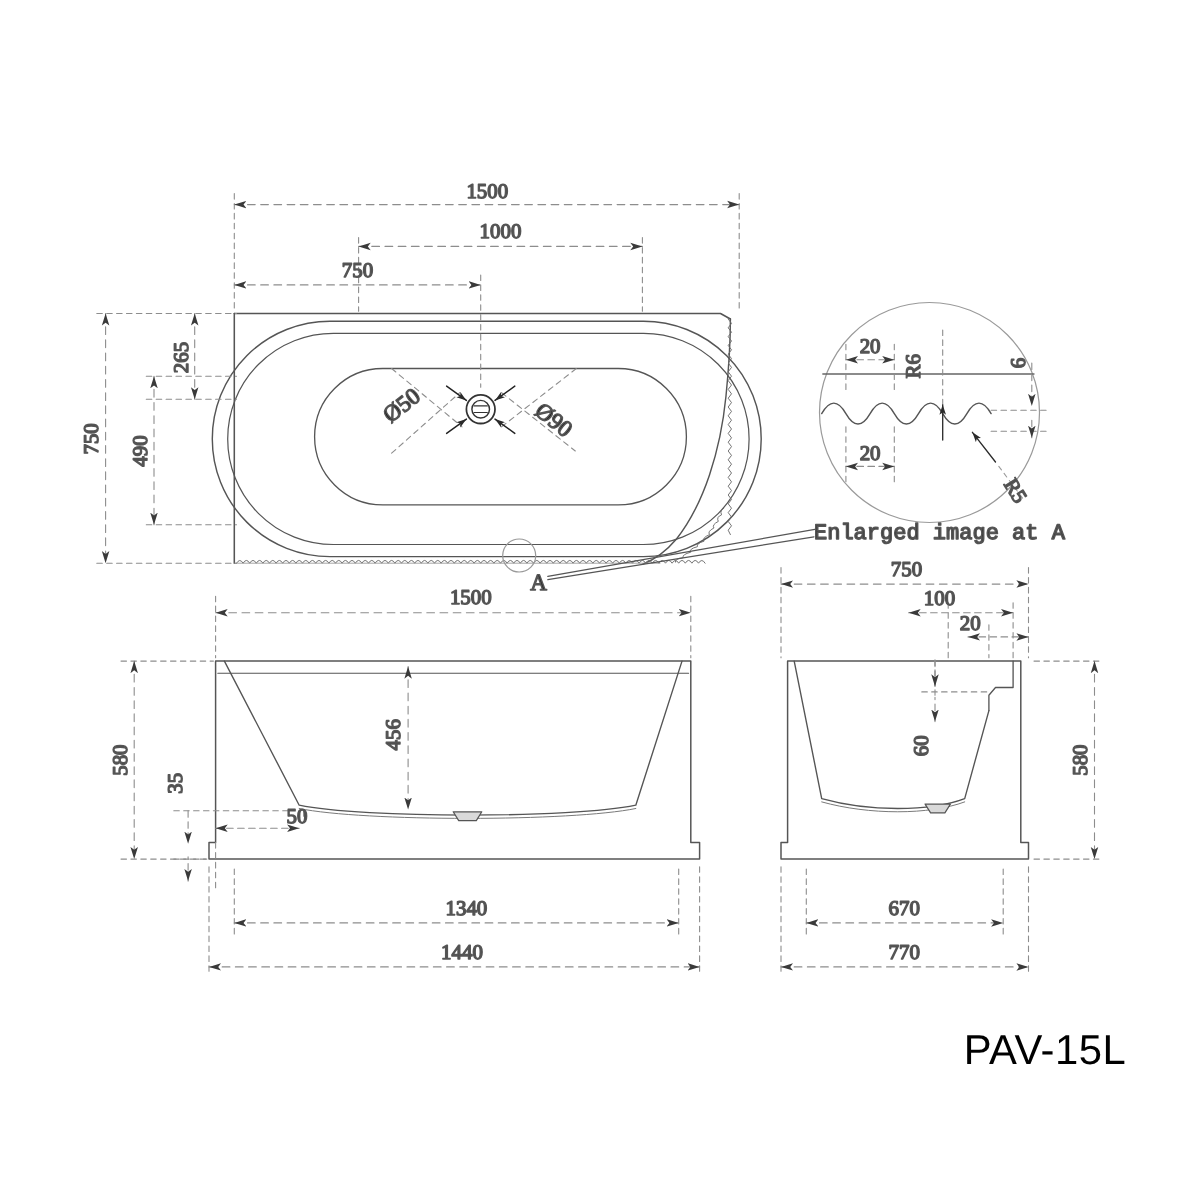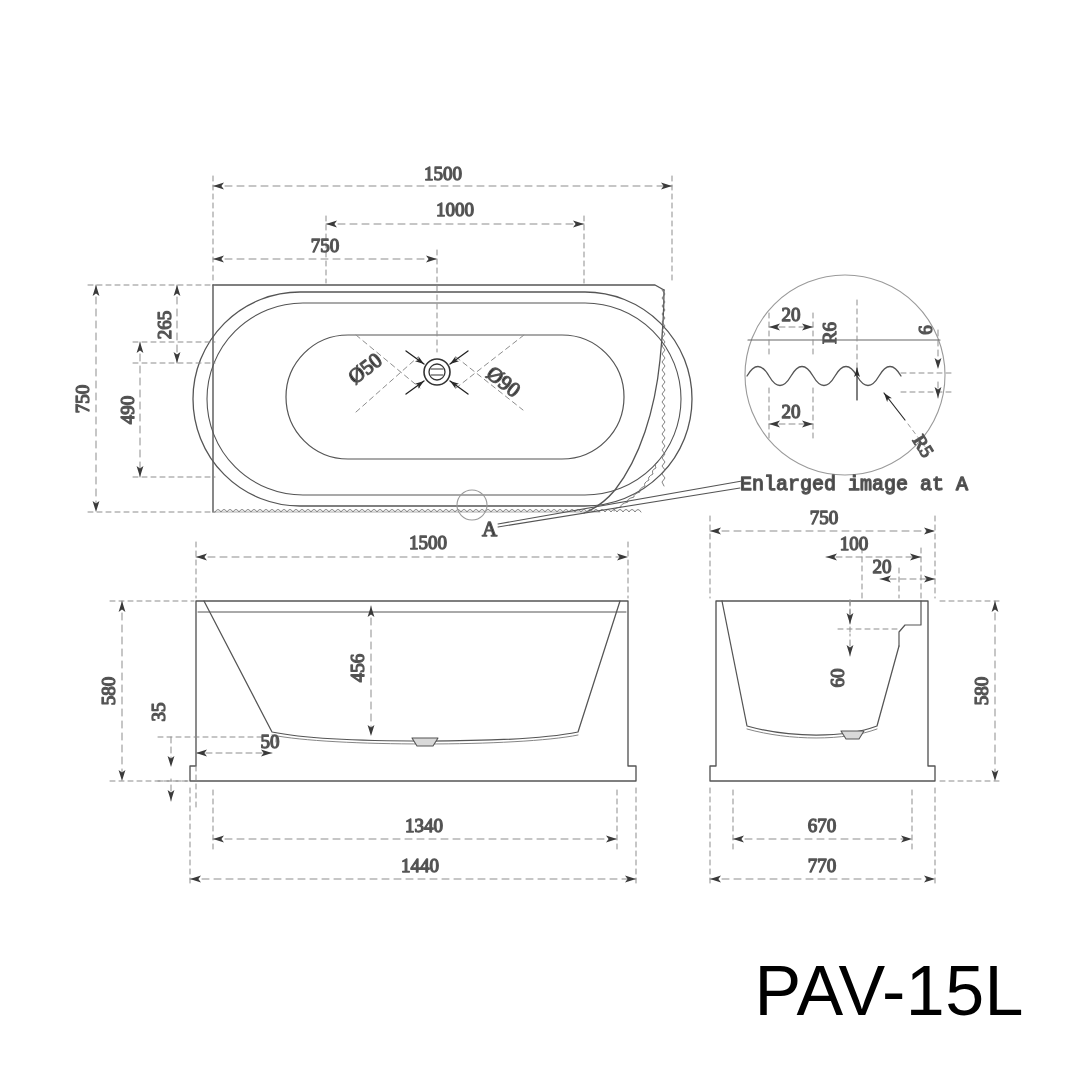--- a/index.html
+++ b/index.html
@@ -10,27 +10,26 @@
     color:#000;
     overflow:hidden;
   }
   #sheet{position:relative;width:1080px;height:1080px;background:#fff;}
   #drawing{position:absolute;left:0;top:0;width:1080px;height:1080px;}
   .model-label{
     position:absolute;
     right:56px;
     top:936px;
     font-family:"Liberation Sans", sans-serif;
-    font-size:70px;
+    font-size:38px;
     font-weight:400;
     letter-spacing:0.5px;
     color:#000;
     line-height:1;
     white-space:nowrap;
-    margin-top:20px;
   }
   
   svg text{
     font-family:"Liberation Serif", serif;
     fill:#4a4a4a;
     font-size:19px;
   }
   svg text.caption{
     font-family:"Liberation Mono", monospace;
     fill:#3a3a3a;

